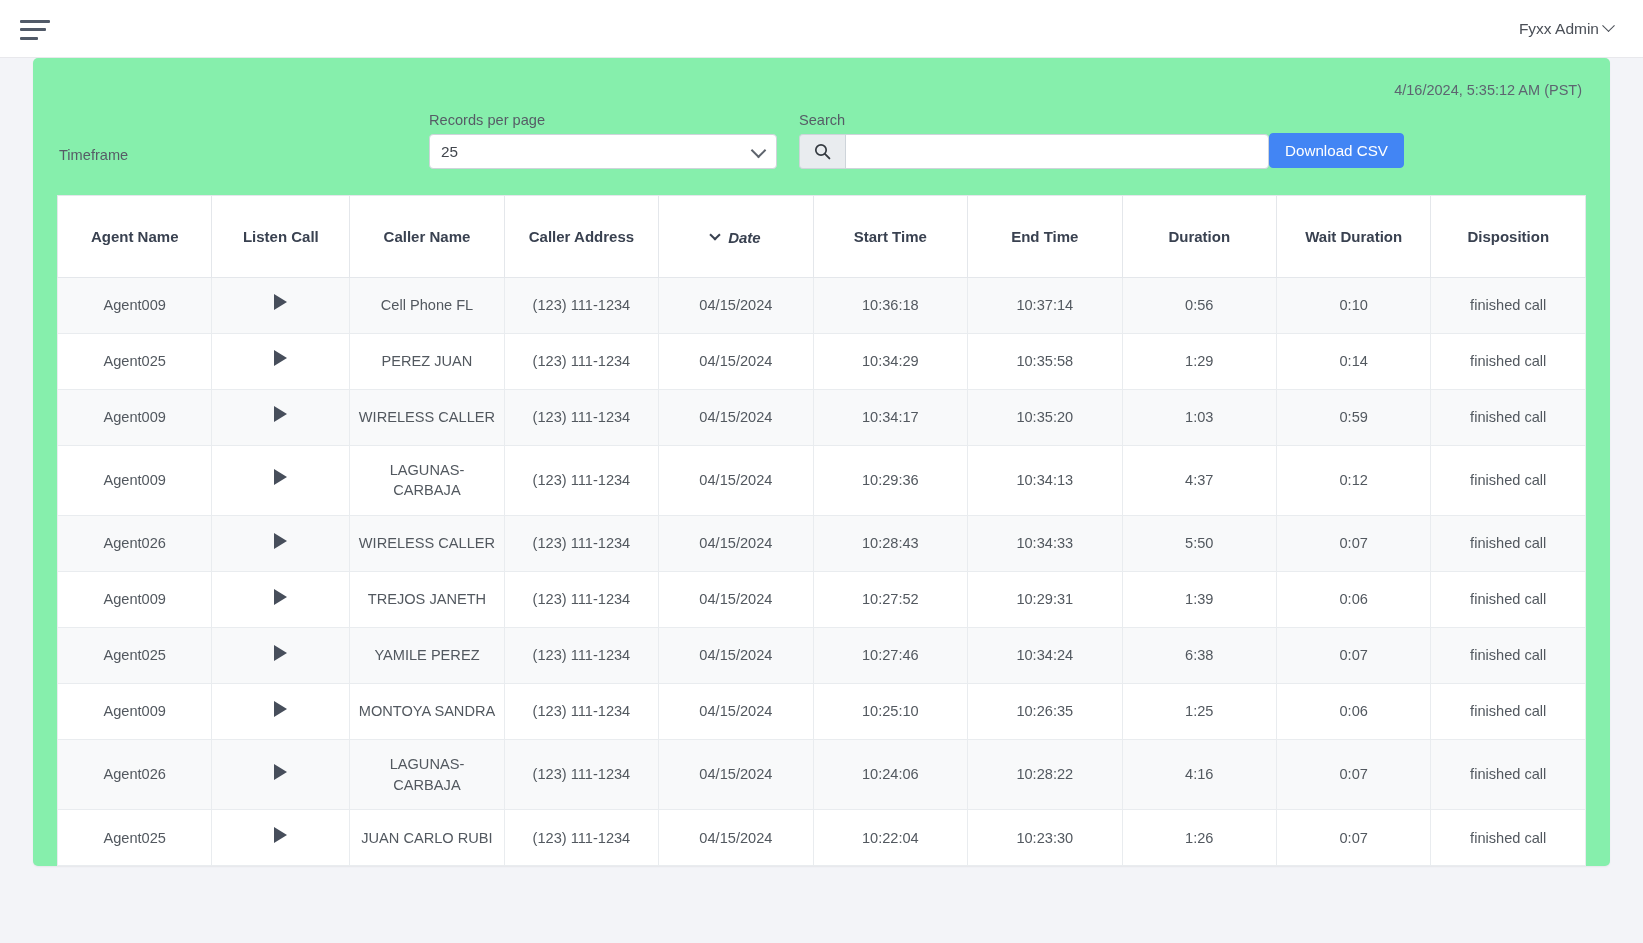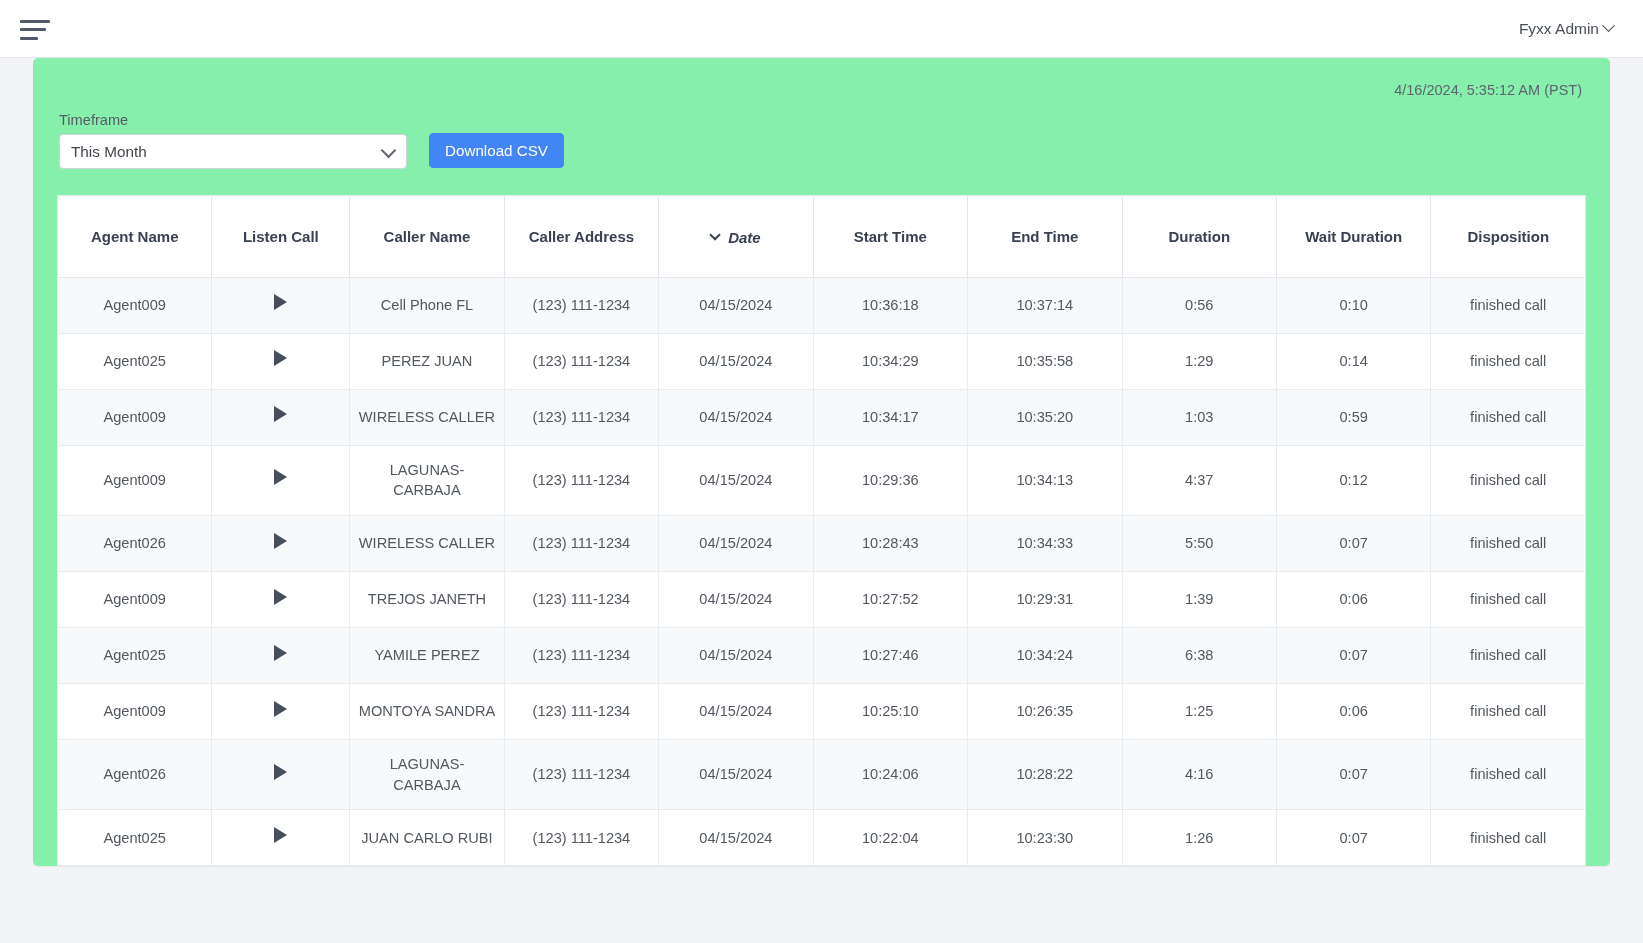--- a/index.html
+++ b/index.html
@@ -82,21 +82,21 @@
   .field-label {
     font-size: 14.6px;
     color: #565c66;
     margin-bottom: 6px;
     display: block;
   }
   .ctl { display: flex; flex-direction: column; }
   .ctl-timeframe { width: 348px; }
   .ctl-records { width: 348px; margin-left: 22px; }
   .ctl-search { width: 470px; margin-left: 22px; }
-  .ctl-download { margin-left: 22px; padding-bottom: 1px;}
+  .ctl-download { padding-bottom: 1px;}
 
   .select-wrap { position: relative; }
   select.sel {
     -webkit-appearance: none; appearance: none;
     width: 100%;
     height: 35px;
     border: 1px solid #ced4da;
     border-radius: 4px;
     background: #ffffff;
     font-size: 15.3px;
@@ -230,29 +230,44 @@
 
 
   <div class="card">
 
     <div class="timestamp">4/16/2024, 5:35:12 AM (PST)</div>
 
     <div class="controls">
 
       <div class="ctl ctl-timeframe">
         <label class="field-label">Timeframe</label>
+      </div>
+
+      <div class="ctl ctl-records">
+        <label class="field-label">Records per page</label>
         <div class="select-wrap">
           <select class="sel">
-            <option>This Month</option>
+            <option>25</option>
           </select>
           <span class="sel-chev"></span>
         </div>
       </div>
 
-
+      <div class="ctl ctl-search">
+        <label class="field-label">Search</label>
+        <div class="search-group">
+          <div class="search-btn">
+            <svg width="17" height="17" viewBox="0 0 17 17">
+              <circle cx="7" cy="7" r="5.2" fill="none" stroke="#343a40" stroke-width="1.7"></circle>
+              <line x1="10.9" y1="10.9" x2="15.4" y2="15.4" stroke="#343a40" stroke-width="1.9" stroke-linecap="round"></line>
+            </svg>
+          </div>
+          <input class="search-input" type="text" placeholder="" style="">
+        </div>
+      </div>
 
       <div class="ctl ctl-download">
         <button class="btn-primary">Download CSV</button>
       </div>
 
     </div>
 
     <div class="table-wrap">
       <table class="records">
         <colgroup>

